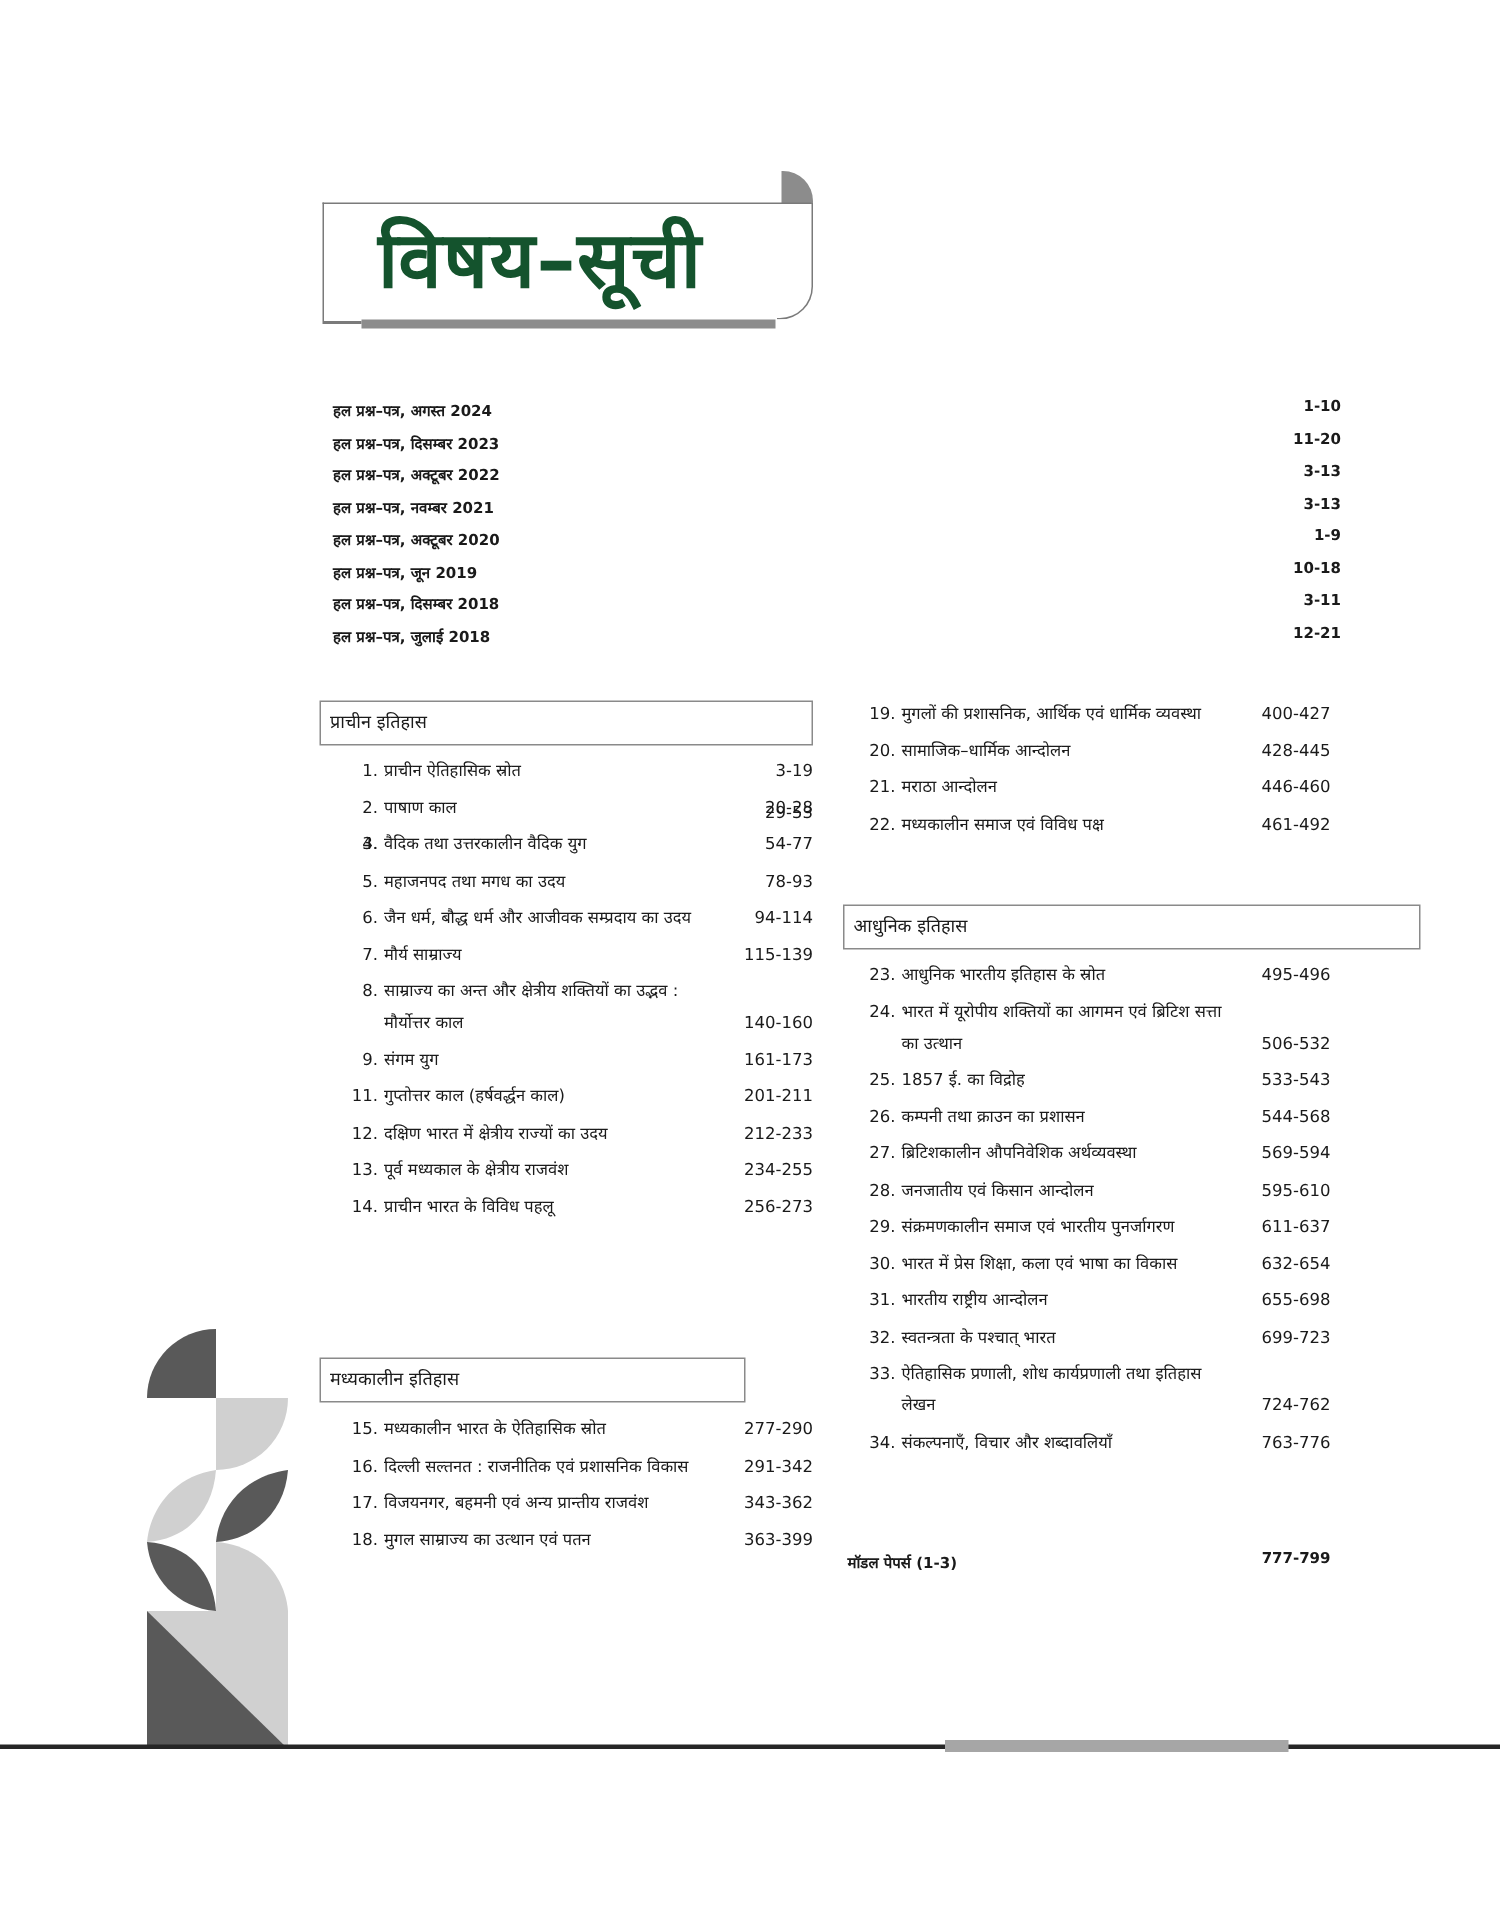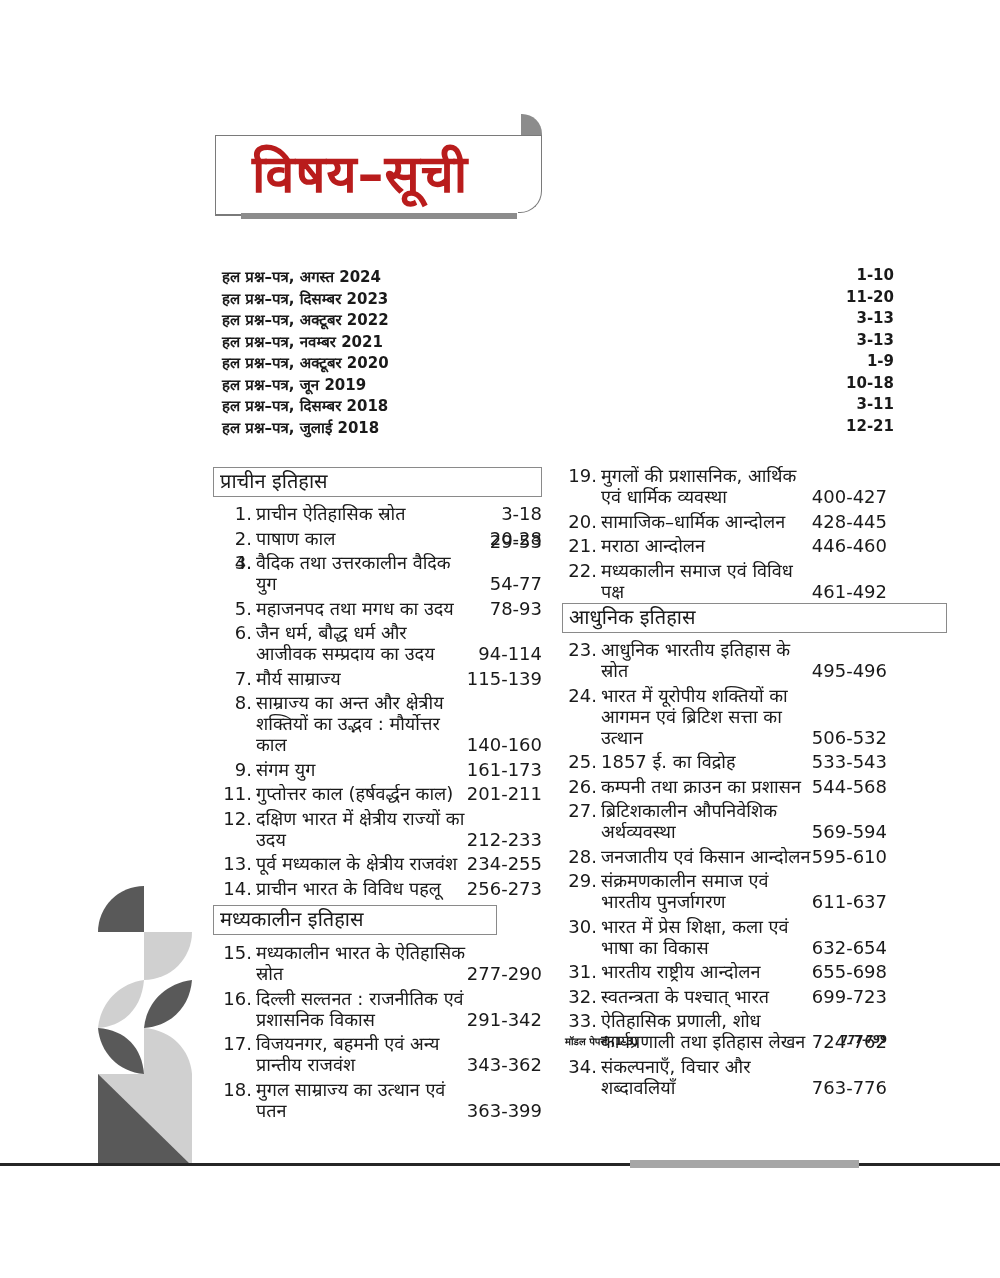--- a/index.html
+++ b/index.html
@@ -10,34 +10,34 @@
   .title-box { position: absolute; left: 215px; top: 135px; width: 325px; height: 78px;
                border: 1.5px solid #7a7a7a; border-right: none; border-bottom: none; }
   .title-box .right-edge { position: absolute; right: -1px; top: -1px; width: 24px; height: 78px;
                border-right: 1.5px solid #7a7a7a; border-bottom: 1.5px solid #7a7a7a;
                border-bottom-right-radius: 22px; box-sizing: border-box; }
   .title-box .left-bottom { position: absolute; left: -1.5px; bottom: -1.5px; width: 26px; height: 1.5px; background: #7a7a7a; }
   .title-curl { position: absolute; left: 521px; top: 114px; width: 21px; height: 22px;
                 background: #8c8c8c; border-top-right-radius: 20px; }
   .title-underbar { position: absolute; left: 241px; top: 213px; width: 276px; height: 6px; background: #8c8c8c; }
   .title-text { position: absolute; left: 252px; top: 138px; font-size: 52px; font-weight: bold;
-                letter-spacing: 1px; line-height: 72px; color: #b91c1c; }
+                letter-spacing: 1px; line-height: 72px; color: #14532d; }
 
   
   .papers { position: absolute; left: 222px; top: 266px; width: 672px; }
-  .paper-row { position: relative; height: 21.5px; font-weight: bold; font-size: 15px; text-align: center; }
+  .paper-row { position: relative; height: 21.5px; font-weight: bold; font-size: 10px; text-align: center; }
   .paper-row .lbl { position: absolute; left: 0; top: 0; }
   .paper-row .pg { position: absolute; right: 0; top: 0; }
 
   
   .section-head { position: absolute; height: 30px; border: 1.5px solid #8a8a8a; box-sizing: border-box;
-                  font-size: 20px; padding-left: 6px; line-height: 27px; color: #1a1a1a; }
-
-  
-  .toc { position: absolute; font-size: 18px; }
+                  font-size: 12px; padding-left: 6px; line-height: 27px; color: #1a1a1a; }
+
+  
+  .toc { position: absolute; font-size: 11px; }
   .toc-item { position: relative; line-height: 21px; margin-bottom: 3.5px; }
   .toc-item .num { position: absolute; right: calc(100% - 30px); top: 0; text-align: right; }
   .toc-item .txt { display: block; margin-left: 34px; padding-right: 70px; }
   .toc-item .pg { position: absolute; right: 0; bottom: 0; }
 
   .model { position: absolute; left: 565px; top: 1034px; width: 322px; font-weight: bold; font-size: 10px; }
   .model .pg { position: absolute; right: 0; top: 0; margin-left: 12px; }
 
   
   .deco { position: absolute; left: 98px; top: 886px; width: 94px; height: 280px; }
@@ -88,21 +88,21 @@
       <span class="lbl">हल प्रश्न–पत्र, जुलाई 2018</span>
       <span class="pg">12-21</span>
     </div>
 </div>
 
 <div class="section-head" style="left:213px; top:467px; width:329px;">प्राचीन इतिहास</div>
 <div class="toc" style="left:222px; top:503px; width:320px;">
   <div class="toc-item">
       <span class="num">1.</span>
       <span class="txt">प्राचीन ऐतिहासिक स्रोत</span>
-      <span class="pg">3-18</span>
+      <span class="pg">3-19</span>
     </div>
   <div class="toc-item">
       <span class="num">2.</span>
       <span class="txt">पाषाण काल</span>
       <span class="pg">20-28</span>
     </div>
   <div class="toc-item">
       <span class="num">3.</span>
       <span class="pg">29-53</span>
     </div>

